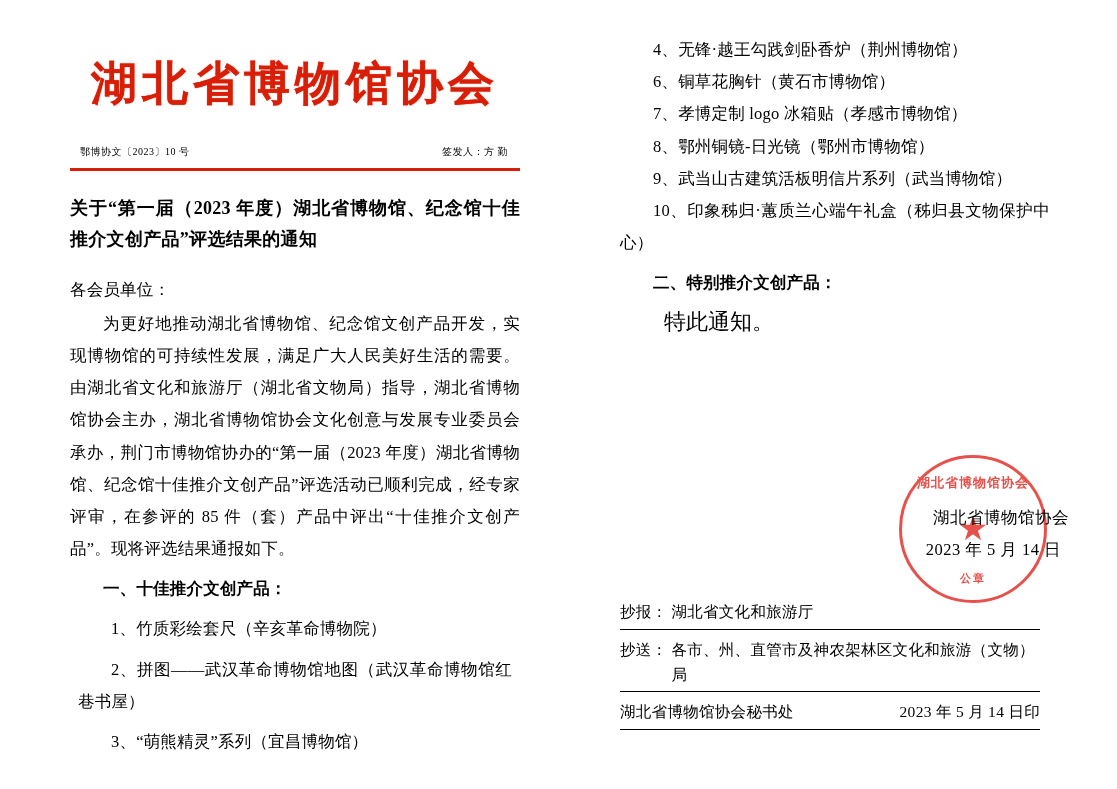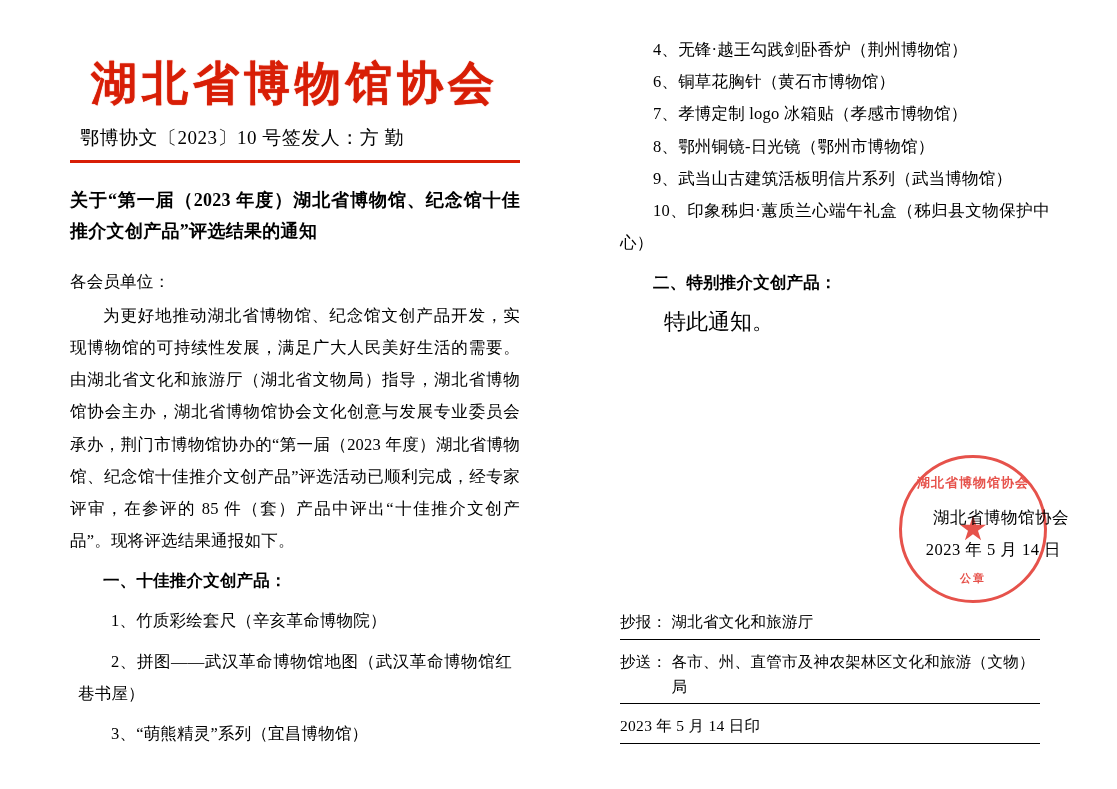--- a/index.html
+++ b/index.html
@@ -42,23 +42,24 @@
     font-weight: bold;
     font-size: 46px;
     letter-spacing: 5px;
     line-height: 1.2;
     padding-top: 22px;
     padding-bottom: 4px;
     text-shadow: 0 0 1px #d81e06;
   }
   .docline {
     display: flex;
+    justify-content: space-between;
     align-items: baseline;
-    font-size: 19px;
-    margin-top: 10px;
+    font-size: 10px;
+    margin-top: 30px;
     padding: 0 4px 0 10px;
   }
   .docline .issuer { letter-spacing: 0.5px; }
   .docline .signer { letter-spacing: 0.5px; padding-right: 8px;}
   .redrule {
     height: 2.5px;
     background: #d81e06;
     margin-top: 9px;
     margin-bottom: 22px;
   }
@@ -182,21 +183,20 @@
     width: 420px;
   }
   .fline {
     font-size: 15.5px;
     line-height: 1.6;
     padding-bottom: 4px;
     border-bottom: 1px solid #000;
     margin-bottom: 8px;
     letter-spacing: 0.3px;
     display: flex;
-    margin-top: 10px;
   }
   .fline .lbl { white-space: nowrap; }
   .fline .val { padding-left: 4px; }
   .fline.last {
     justify-content: space-between;
   }
 </style>
 </head>
 <body>
 
@@ -251,17 +251,18 @@
   <div class="footer">
     <div class="fline">
       <span class="lbl">抄报：</span>
       <span class="val">湖北省文化和旅游厅</span>
     </div>
     <div class="fline">
       <span class="lbl">抄送：</span>
       <span class="val">各市、州、直管市及神农架林区文化和旅游（文物）局</span>
     </div>
     <div class="fline last">
+      <span>湖北省博物馆协会秘书处</span>
       <span>2023 年 5 月 14 日印</span>
     </div>
   </div>
 
 </div>
 
 </body></html>

